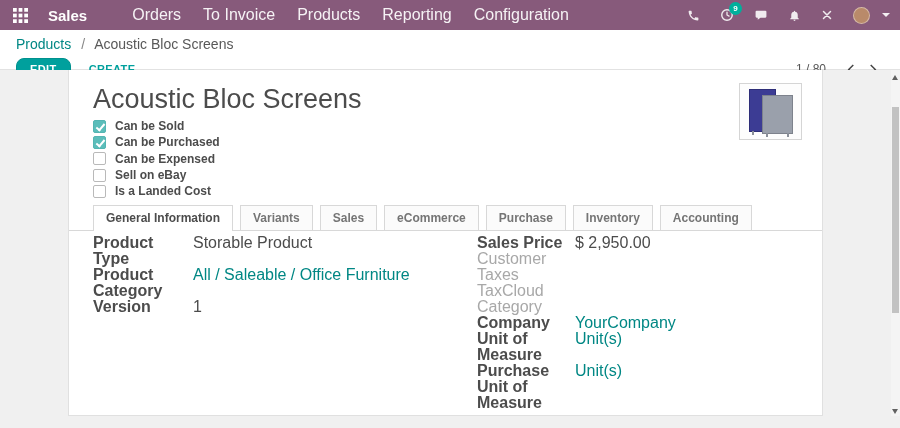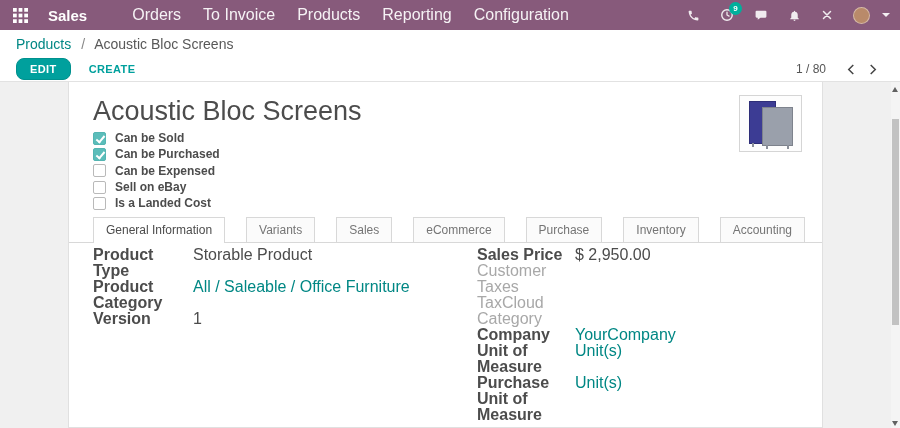--- a/index.html
+++ b/index.html
@@ -31,21 +31,21 @@
     width:17px; height:17px; border-radius:50%;
     background:#b98a6a; border:1px solid rgba(255,255,255,0.4); margin-right:6px;
   }
   .user-name { font-size:12px; color:rgba(255,255,255,0.95); white-space:nowrap; }
   .caret-down {
     width:0; height:0; margin-left:6px;
     border-left:4px solid transparent; border-right:4px solid transparent; border-top:4px solid rgba(255,255,255,0.9);
   }
   
   .control-panel {
-    background:#fff; border-bottom:1px solid #e2e2e2; height:52px;
+    background:#fff; border-bottom:1px solid #e2e2e2; height:40px;
     padding:5px 16px 0; position:relative;
   }
   .breadcrumb { font-size:14px; line-height:19px; }
   .crumb-link { color:#008784; cursor:pointer; }
   .crumb-sep { color:#888; margin:0 6px; }
   .crumb-current { color:#585858; }
   .cp-row2 { display:flex; align-items:center; margin-top:4px; height:22px; }
   .btn-edit {
     background:#00A09D; color:#fff; border:1px solid #00918e; font-size:11px; font-weight:bold;
     padding:4px 13px; border-radius:8px; letter-spacing:.4px; cursor:pointer;
@@ -92,22 +92,22 @@
     background:#9aa0ab; border:1px solid #7d828c;
   }
   .panel-leg { position:absolute; width:2px; height:4px; background:#8a8f99; bottom:-4px; }
   
   .tabs {
     display:flex; align-items:flex-end; margin:6px -24px 0;
     padding-left:24px; border-bottom:1px solid #d8d8d8;
   }
   .tab {
     font-size:12px; line-height:14px; padding:5px 12px; border:1px solid #d8d8d8; border-bottom:none;
-    background:#fbfbfb; color:#757575; margin-right:21px; cursor:pointer; white-space:nowrap;
-    position:relative; z-index:1;
+    background:#fbfbfb; color:#757575; margin-right:7px; cursor:pointer; white-space:nowrap;
+    position:relative; z-index:1;font-weight:bold;
   }
   .tab.active { background:#fff; color:#4c4c4c; margin-bottom:-1px; padding-bottom:6px; }
   
   .fields { display:flex; margin-top:4px; font-size:16px; line-height:16px;gap:29px; }
   .fcol-left { width:355px; flex:none; }
   .fcol-right { flex:1; }
   .frow { display:flex; min-height:16px; }
   .flabel { width:100px; flex:none; font-weight:bold; color:#4c4c4c; padding-right:8px; }
   .fcol-right .flabel { width:98px; }
   .flabel.muted { color:#a8a8a8; font-weight:normal; }

